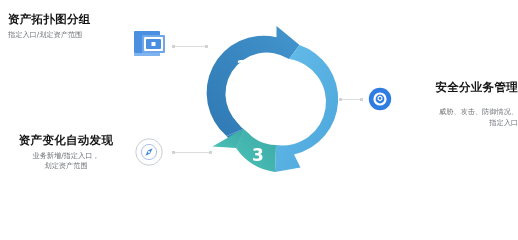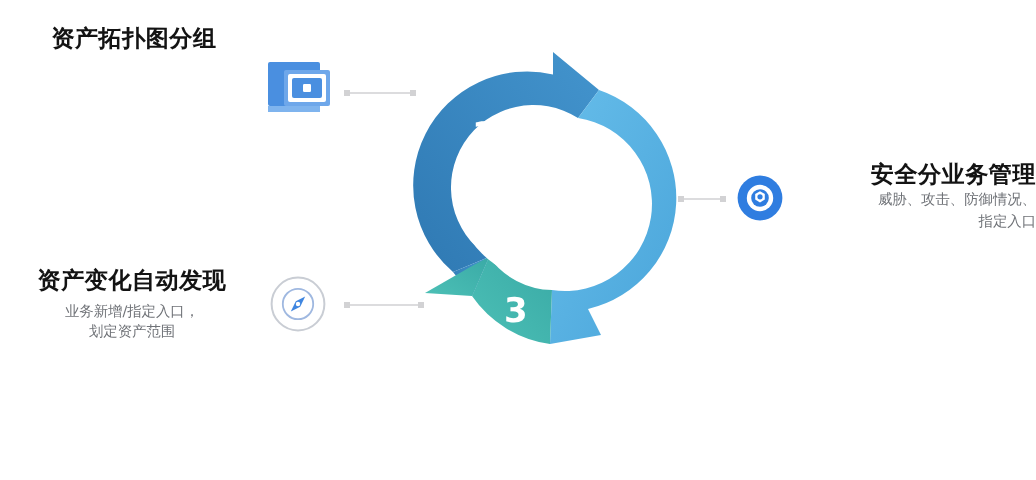--- a/index.html
+++ b/index.html
@@ -35,21 +35,21 @@
     line-height: 1.45;
     margin-top: 3px;
     white-space: nowrap;
   }
 
   
   #block-topleft {
     left: 8px;
     top: 12px;
     width: 118px;
-    text-align: center;
+    text-align: left;
   }
   
   #block-bottomleft {
     left: 6px;
     top: 133px;
     width: 120px;
     text-align: center;
   }
   
   #block-right {
@@ -108,20 +108,21 @@
     font-weight: 700;
     fill: #ffffff;
     font-family: "DejaVu Sans", "Liberation Sans", sans-serif;
   }
 </style>
 </head>
 <body>
 
 <div class="block" id="block-topleft">
   <div class="block-title">资产拓扑图分组</div>
+  <div class="block-sub">指定入口/划定资产范围</div>
 </div>
 
 <div class="icon-wrap" id="icon-topleft">
   <svg width="34" height="30" viewBox="0 0 34 30" xmlns="http://www.w3.org/2000/svg">
     <rect x="1" y="3" width="26" height="22" rx="1" fill="#4a8fe0"></rect>
     <rect x="9" y="7" width="23" height="18" rx="1" fill="#6ea7ea"></rect>
     <rect x="11" y="9" width="19" height="14" rx="1" fill="#ffffff"></rect>
     <rect x="13" y="11" width="15" height="10" rx="1" fill="#4a8fe0"></rect>
     <rect x="18.5" y="14" width="4" height="4" rx="0.6" fill="#ffffff"></rect>
     <rect x="1" y="25" width="26" height="3" fill="#7fb4ee"></rect>
@@ -154,21 +155,21 @@
     <circle cx="12" cy="12" r="11.2" fill="#2f7de0"></circle>
     <circle cx="12" cy="12" r="6.6" fill="#ffffff"></circle>
     <circle cx="12" cy="12" r="4.4" fill="#2f7de0"></circle>
     <path d="M12 8.6 L14.4 10 L14.4 12.8 L12 14.2 L9.6 12.8 L9.6 10 Z" fill="#ffffff"></path>
     <circle cx="12" cy="11.4" r="1.3" fill="#2f7de0"></circle>
   </svg>
 </div>
 
 <div class="block" id="block-right">
   <div class="block-title">安全分业务管理</div>
-  <div class="block-sub" style="margin-top:0">威胁、攻击、防御情况、</div>
+  <div class="block-sub" style="margin-top:12px">威胁、攻击、防御情况、</div>
   <div class="block-sub" style="margin-top:0">指定入口</div>
 </div>
 
 <div id="cycle">
   <svg width="158" height="168" viewBox="0 0 158 168" xmlns="http://www.w3.org/2000/svg">
     <defs>
       <linearGradient id="g1" x1="0" y1="1" x2="1" y2="0">
         <stop offset="0%" stop-color="#2f79b3"></stop>
         <stop offset="100%" stop-color="#4394cd"></stop>
       </linearGradient>

